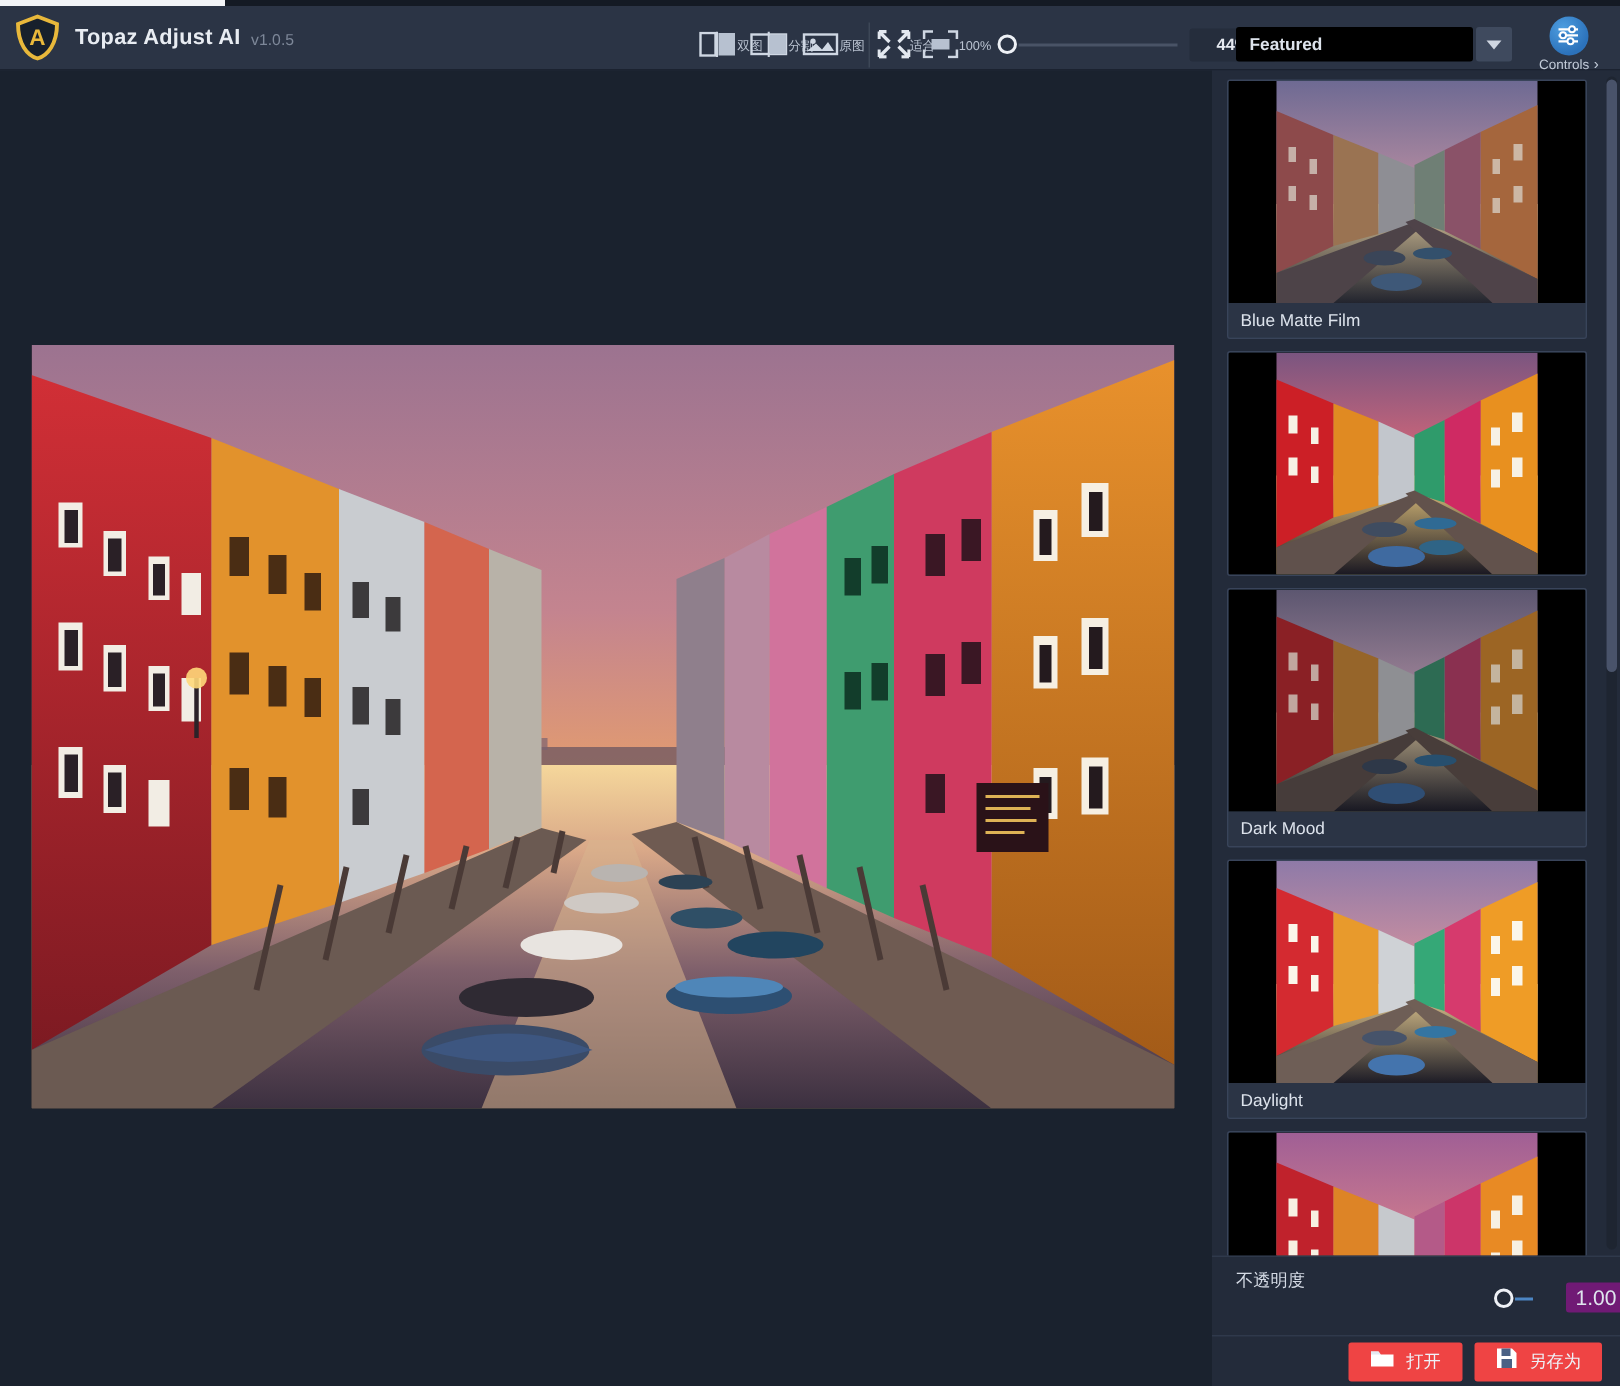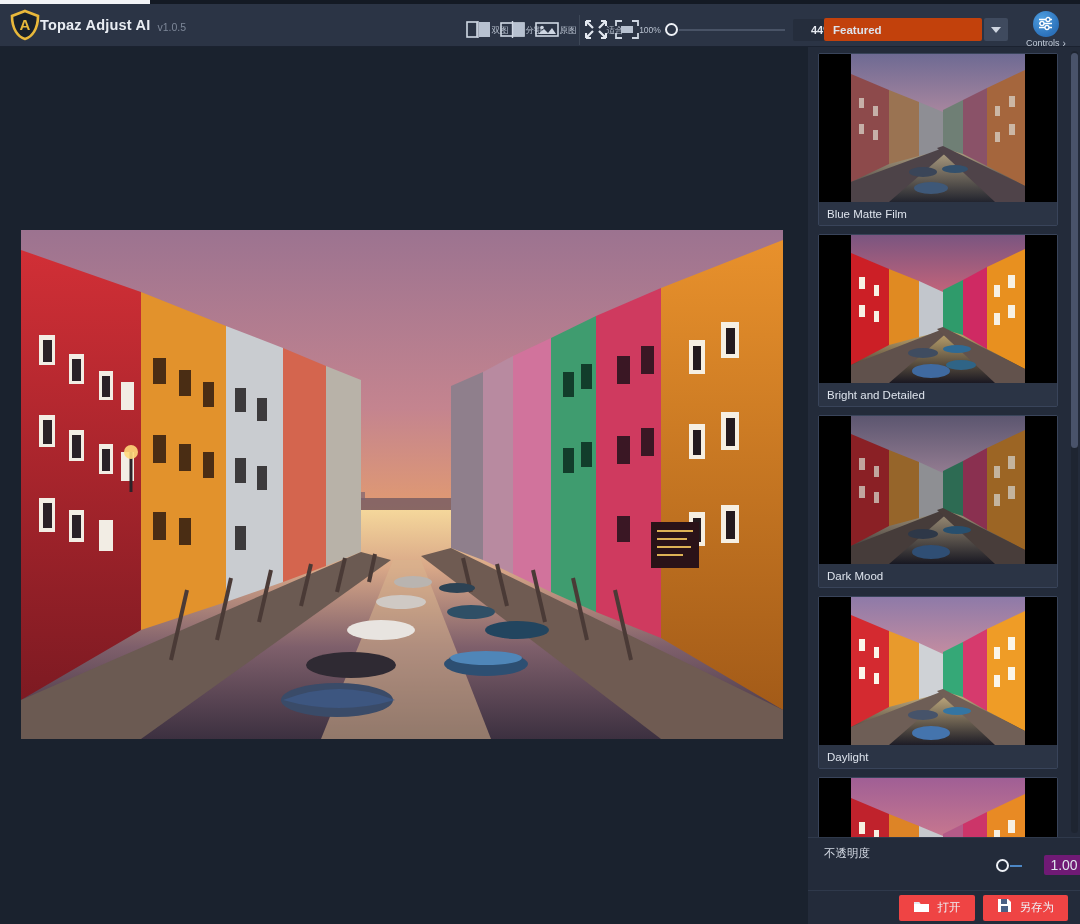--- a/index.html
+++ b/index.html
@@ -25,21 +25,21 @@
     position: absolute; left: 0; top: 4px; width: 1080px; height: 43px;
     background: #2b3445;
     border-bottom: 1px solid #1b2230;
     display: flex; align-items: center;
   }
   .brand { display: flex; align-items: center; padding-left: 10px; }
   .logo { width: 30px; height: 32px; position: relative; }
   .logo svg { display: block; }
   .app-title {
     color: #e8ecf2; font-size: 14.5px; font-weight: bold;
-    margin-left: 0; letter-spacing: .2px;
+    margin-left: 10px; letter-spacing: .2px;
   }
   .app-version {
     color: #7d8798; font-size: 10.5px; margin-left: 7px; margin-top: 4px;
   }
 
   
   .toolbar {
     position: absolute; left: 470px; top: 4px; height: 43px;
     display: flex; align-items: center;
   }
@@ -73,21 +73,21 @@
     display: flex; align-items: center; justify-content: center;
     margin-left: 8px;
   }
 
   
   .right-header {
     position: absolute; left: 814px; top: 4px; width: 266px; height: 43px;
     display: flex; align-items: center; padding-left: 10px;
   }
   .preset-select {
-    width: 158px; height: 23px; background: #c2410c; border-radius: 2px;
+    width: 158px; height: 23px; background: #000000; border-radius: 2px;
     display: flex; align-items: center; padding-left: 9px;
     color: #dde3ec; font-size: 11.5px; font-weight: bold; cursor: pointer;
   }
   .preset-caret {
     width: 24px; height: 23px; background: #3f4a5e; border-radius: 2px;
     margin-left: 2px; display: flex; align-items: center; justify-content: center;
     cursor: pointer;
   }
   .preset-caret i {
     display: block; width: 0; height: 0;
@@ -568,21 +568,20 @@
                 <rect x="175" y="78" width="6" height="12"></rect>
             </g>
             <path d="M32 130 L124 94 L130 96 L70 148 L32 148 Z" fill="#60514c"></path>
             <path d="M206 134 L124 92 L118 94 L176 148 L206 148 Z" fill="#62524c"></path>
             <ellipse cx="104" cy="118" rx="15" ry="5" fill="#3f4c60"></ellipse>
             <ellipse cx="138" cy="114" rx="14" ry="4" fill="#2f6a94"></ellipse>
             <ellipse cx="112" cy="136" rx="19" ry="7" fill="#3f6aa0"></ellipse>
             <ellipse cx="142" cy="130" rx="15" ry="5" fill="#2f6486"></ellipse>
           </svg>
         </div>
-        <div class="preset-name">Bright and Detailed</div>
       </div>
 
       <div class="preset-card">
         <div class="preset-thumb">
           <svg width="238" height="148" viewBox="0 0 238 148">
             <defs>
               <linearGradient id="t3sky" x1="0" y1="0" x2="0" y2="1">
                 <stop offset="0%" stop-color="#5c5670"></stop>
                   <stop offset="45%" stop-color="#9c8296"></stop>
                 <stop offset="78%" stop-color="#cfa77e"></stop>

